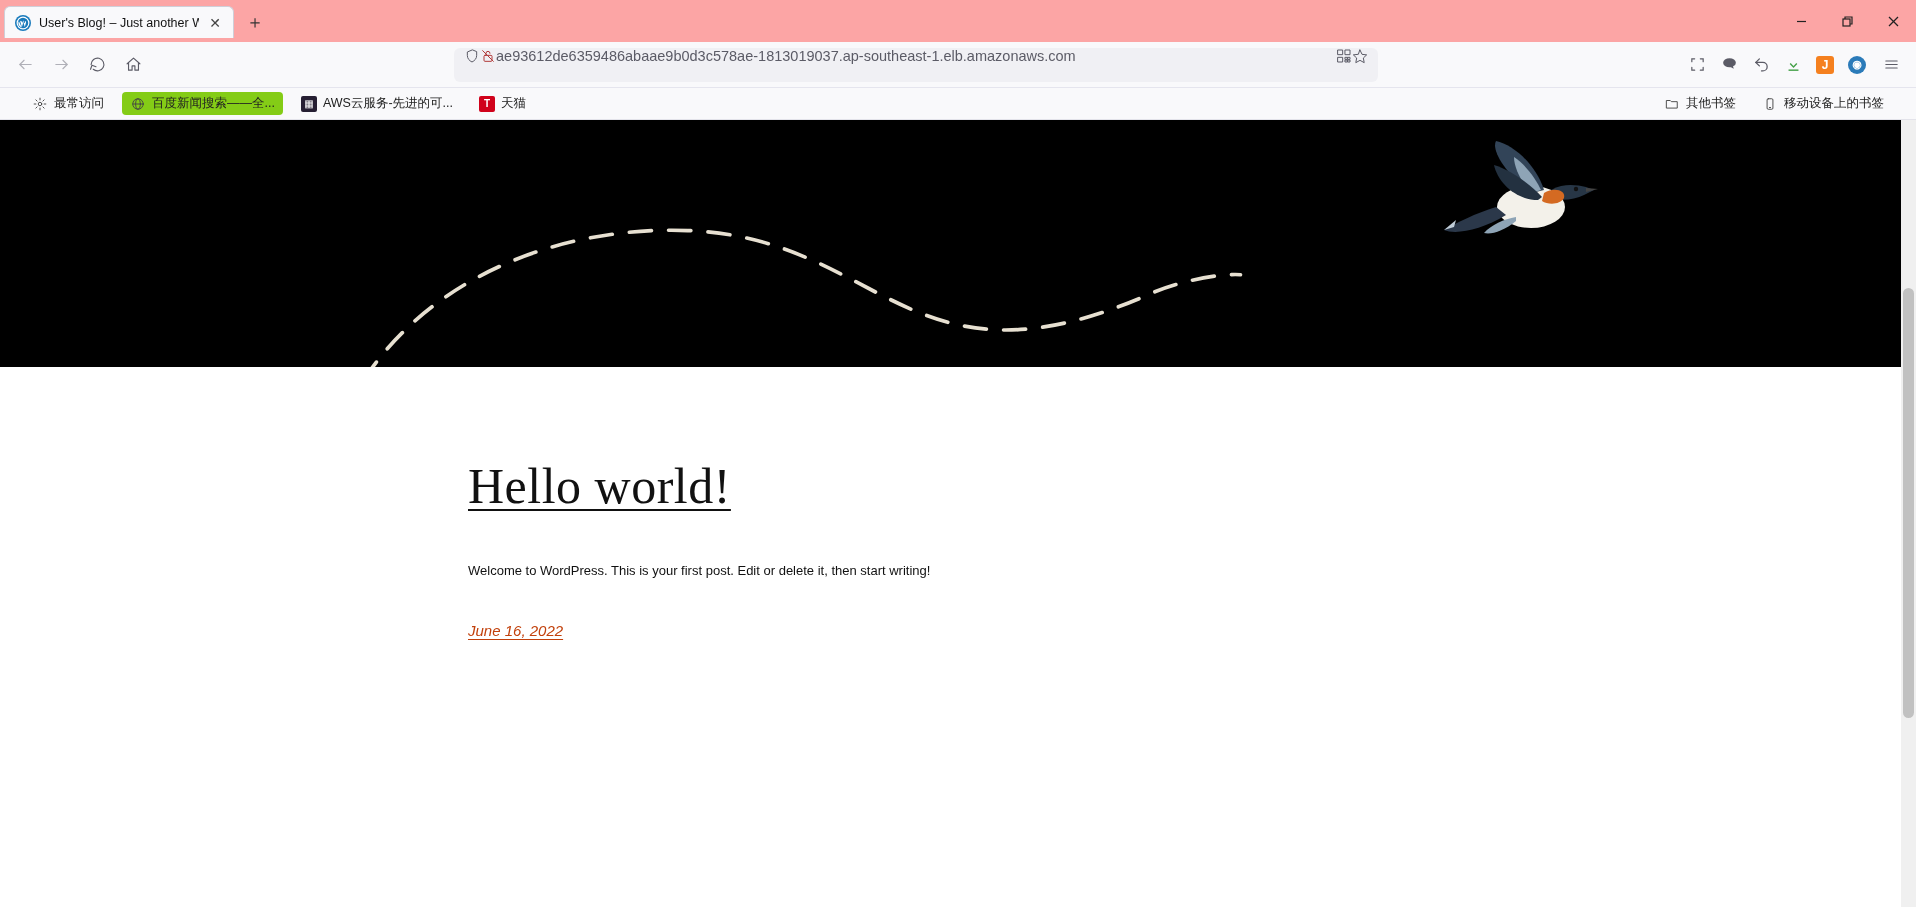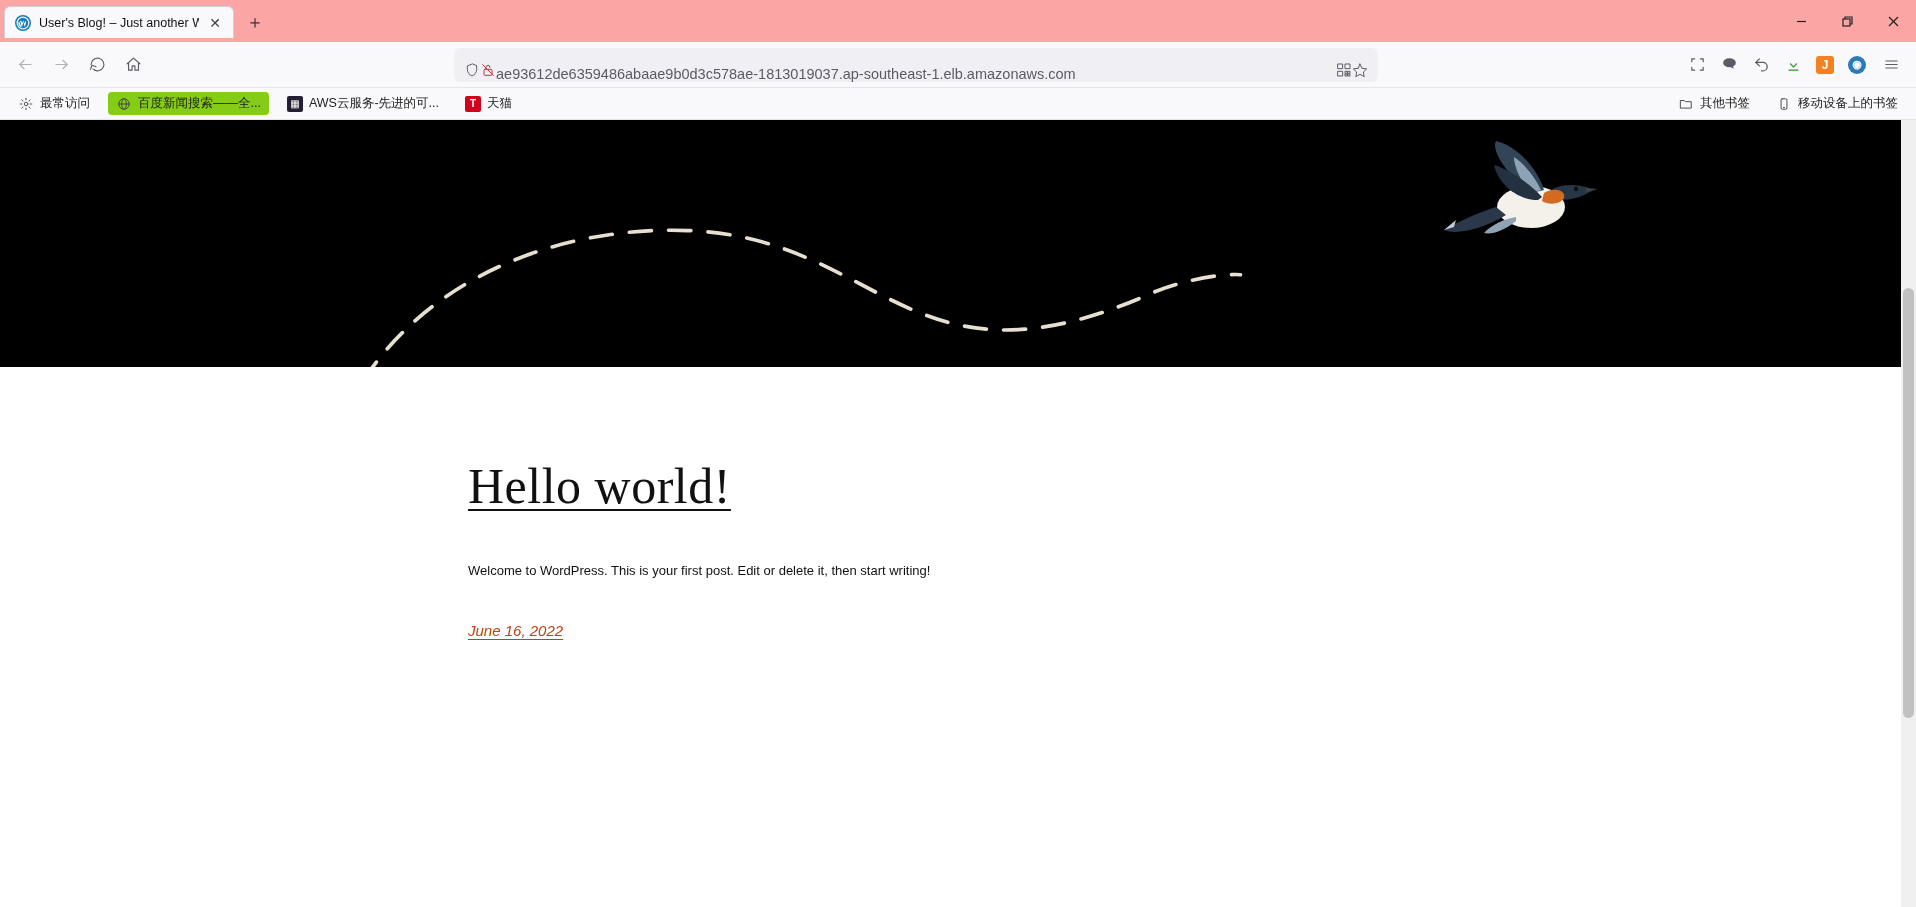--- a/index.html
+++ b/index.html
@@ -16,34 +16,34 @@
   .win-controls{display:flex;height:42px}
   .win-btn{width:46px;display:flex;align-items:center;justify-content:center;color:#222;font-size:12px;cursor:pointer}
   .win-btn svg{width:11px;height:11px;stroke:#222;fill:none;stroke-width:1.2}
 
   .toolbar{height:46px;background:#f9f9fb;display:flex;align-items:center;padding:0 8px;gap:2px;border-bottom:1px solid #e5e5ee}
   .tbtn{width:34px;height:34px;display:flex;align-items:center;justify-content:center;border-radius:4px;cursor:pointer;color:#5b5b66}
   .tbtn svg{width:17px;height:17px;stroke:currentColor;fill:none;stroke-width:1.6;stroke-linecap:round;stroke-linejoin:round}
   .tbtn.disabled{color:#b0b0b8;cursor:default}
   .toolbar .spacer{flex:1}
 
-  .urlbar{flex:0 0 auto;width:924px;height:34px;background:#f0f0f4;border-radius:6px;display:flex;align-items:flex-end;padding:0 10px;gap:0;color:#444;margin:0 6px}
+  .urlbar{flex:0 0 auto;width:924px;height:34px;background:#f0f0f4;border-radius:6px;display:flex;align-items:flex-start;padding:0 10px;gap:0;color:#444;margin:0 6px}
   .urlbar .url{flex:1;font-size:14.5px;color:#5b5b66;white-space:nowrap;overflow:hidden;outline:none}
   .urlbar svg{width:16px;height:16px;stroke:#5b5b66;fill:none;stroke-width:1.5;stroke-linecap:round;stroke-linejoin:round}
   .lock-off{color:#b13a3a}
   .lock-off svg{stroke:#b13a3a}
   .qr svg{stroke:#5b5b66}
   .star svg{stroke:#5b5b66;fill:none}
 
   .ext-icon{width:30px;height:30px;display:flex;align-items:center;justify-content:center;border-radius:4px;cursor:pointer}
   .ext-icon svg{width:17px;height:17px}
   .badge-orange{width:18px;height:18px;background:#f5801f;border-radius:3px;display:flex;align-items:center;justify-content:center;color:#fff;font-size:12px;font-weight:bold}
   .badge-blue{width:18px;height:18px;background:#2b7bb9;border-radius:50%;display:flex;align-items:center;justify-content:center;color:#fff;font-size:11px;font-weight:bold}
 
-  .bmbar{height:32px;background:#f9f9fb;display:flex;align-items:center;padding:0 10px;gap:10px;border-bottom:1px solid #e3e3ea;font-size:12.5px;color:#222}
+  .bmbar{height:32px;background:#f9f9fb;display:flex;align-items:center;padding:0 24px;gap:10px;border-bottom:1px solid #e3e3ea;font-size:12.5px;color:#222}
   .bm{display:flex;align-items:center;gap:6px;padding:3px 8px;border-radius:4px;cursor:pointer}
   .bm.pill{background:#84cc16}
   .bm-icon{width:16px;height:16px;display:flex;align-items:center;justify-content:center;color:#444}
   .bm-icon svg{width:14px;height:14px;stroke:currentColor;fill:none;stroke-width:1.6;stroke-linecap:round;stroke-linejoin:round}
   .bm-icon.square{width:16px;height:16px;background:#261f33;border-radius:2px;display:flex;align-items:center;justify-content:center;color:#fff;font-size:10px}
   .bm-icon.red{width:16px;height:16px;background:#d0021b;border-radius:2px;display:flex;align-items:center;justify-content:center;color:#fff;font-size:10px;font-weight:bold}
   .bm-label{white-space:nowrap}
   .bmbar .flex{flex:1}
 
   

